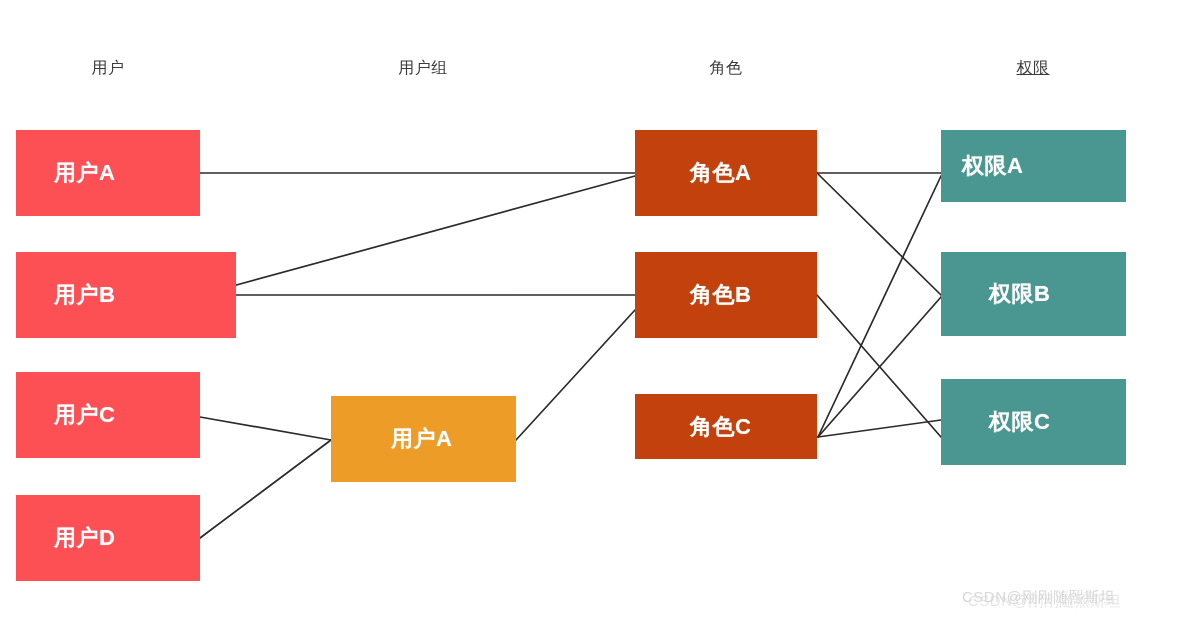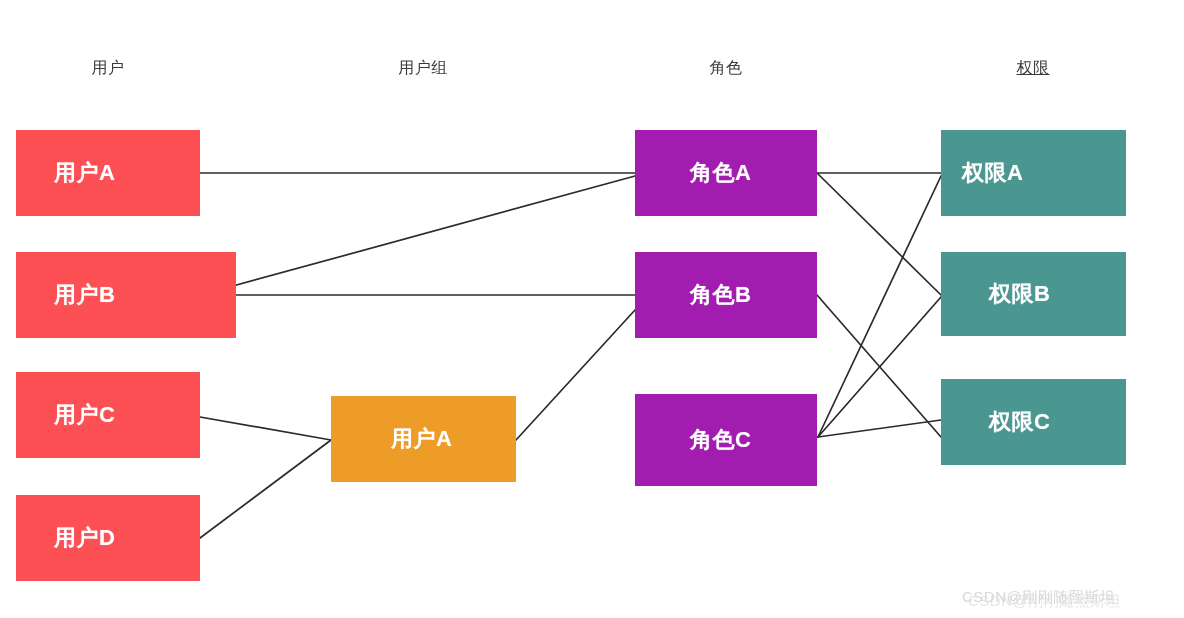--- a/index.html
+++ b/index.html
@@ -53,21 +53,21 @@
     padding-left: 38px;
     color: #ffffff;
     font-size: 22px;
     font-weight: bold;
     letter-spacing: 0.5px;
     white-space: nowrap;
     text-shadow: 0 0 1px rgba(255,255,255,0.45);
   }
   .node.user  { background: #fc5055; }
   .node.group { background: #ed9c28; }
-  .node.role  { background: #a21caf; }
+  .node.role  { background: #c2410c; }
   .node.perm  { background: #4a9690; }
   .node.group { padding-left: 60px; }
   .node.perm  { padding-left: 48px; }
   .node.role  { padding-left: 55px; }
   
   .watermark {
     position: absolute;
     font-size: 15px;
     color: #d8d8d8;
     white-space: nowrap;
@@ -105,22 +105,22 @@
 
   <div class="node user" style="left:16px; top:130px; width:184px; height:86px;">用户A</div>
   <div class="node user" style="left:16px; top:252px; width:220px; height:86px;">用户B</div>
   <div class="node user" style="left:16px; top:372px; width:184px; height:86px;">用户C</div>
   <div class="node user" style="left:16px; top:495px; width:184px; height:86px;">用户D</div>
 
   <div class="node group" style="left:331px; top:396px; width:185px; height:86px;">用户A</div>
 
   <div class="node role" style="left:635px; top:130px; width:182px; height:86px;">角色A</div>
   <div class="node role" style="left:635px; top:252px; width:182px; height:86px;">角色B</div>
-  <div class="node role" style="left:635px; top:394px; width:182px; height:92px;">角色C</div>
+  <div class="node role" style="left:635px; top:394px; width:182px; height:65px;">角色C</div>
 
-  <div class="node perm" style="left:941px; top:130px; width:185px; height:86px;padding-left:21px;">权限A</div>
+  <div class="node perm" style="left:941px; top:130px; width:185px; height:72px;padding-left:21px;">权限A</div>
   <div class="node perm" style="left:941px; top:252px; width:185px; height:84px;">权限B</div>
   <div class="node perm" style="left:941px; top:373px; width:185px; height:86px;margin-top:6px;">权限C</div>
 
   <div class="watermark shadow" style="left:968px; top:592px;">CSDN@刚刚随熙斯坦</div>
   <div class="watermark" style="left:962px; top:588px;">CSDN@刚刚随熙斯坦</div>
 
 </div>
 
 </body></html>

